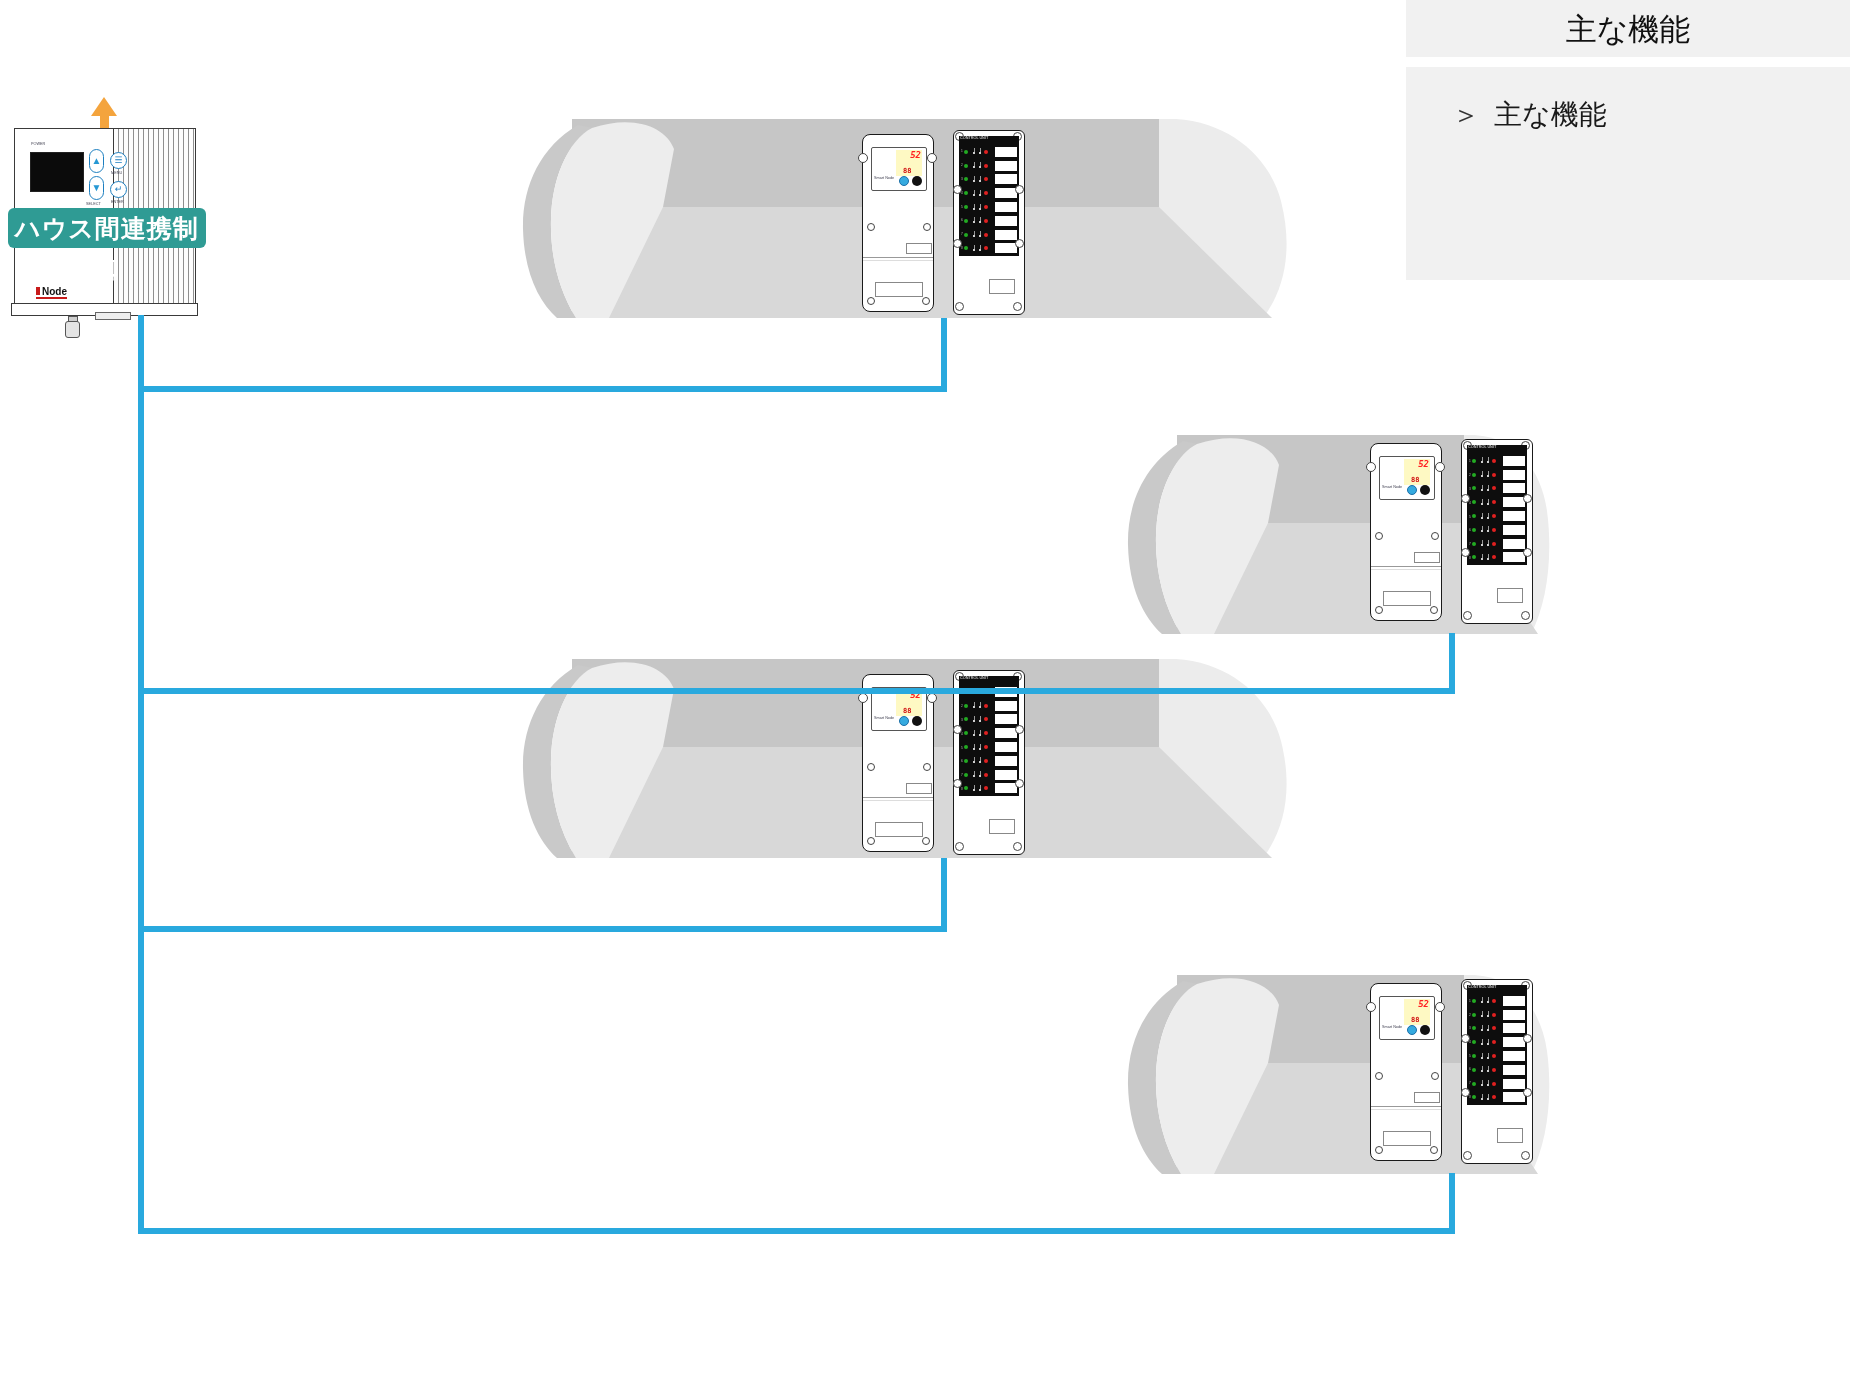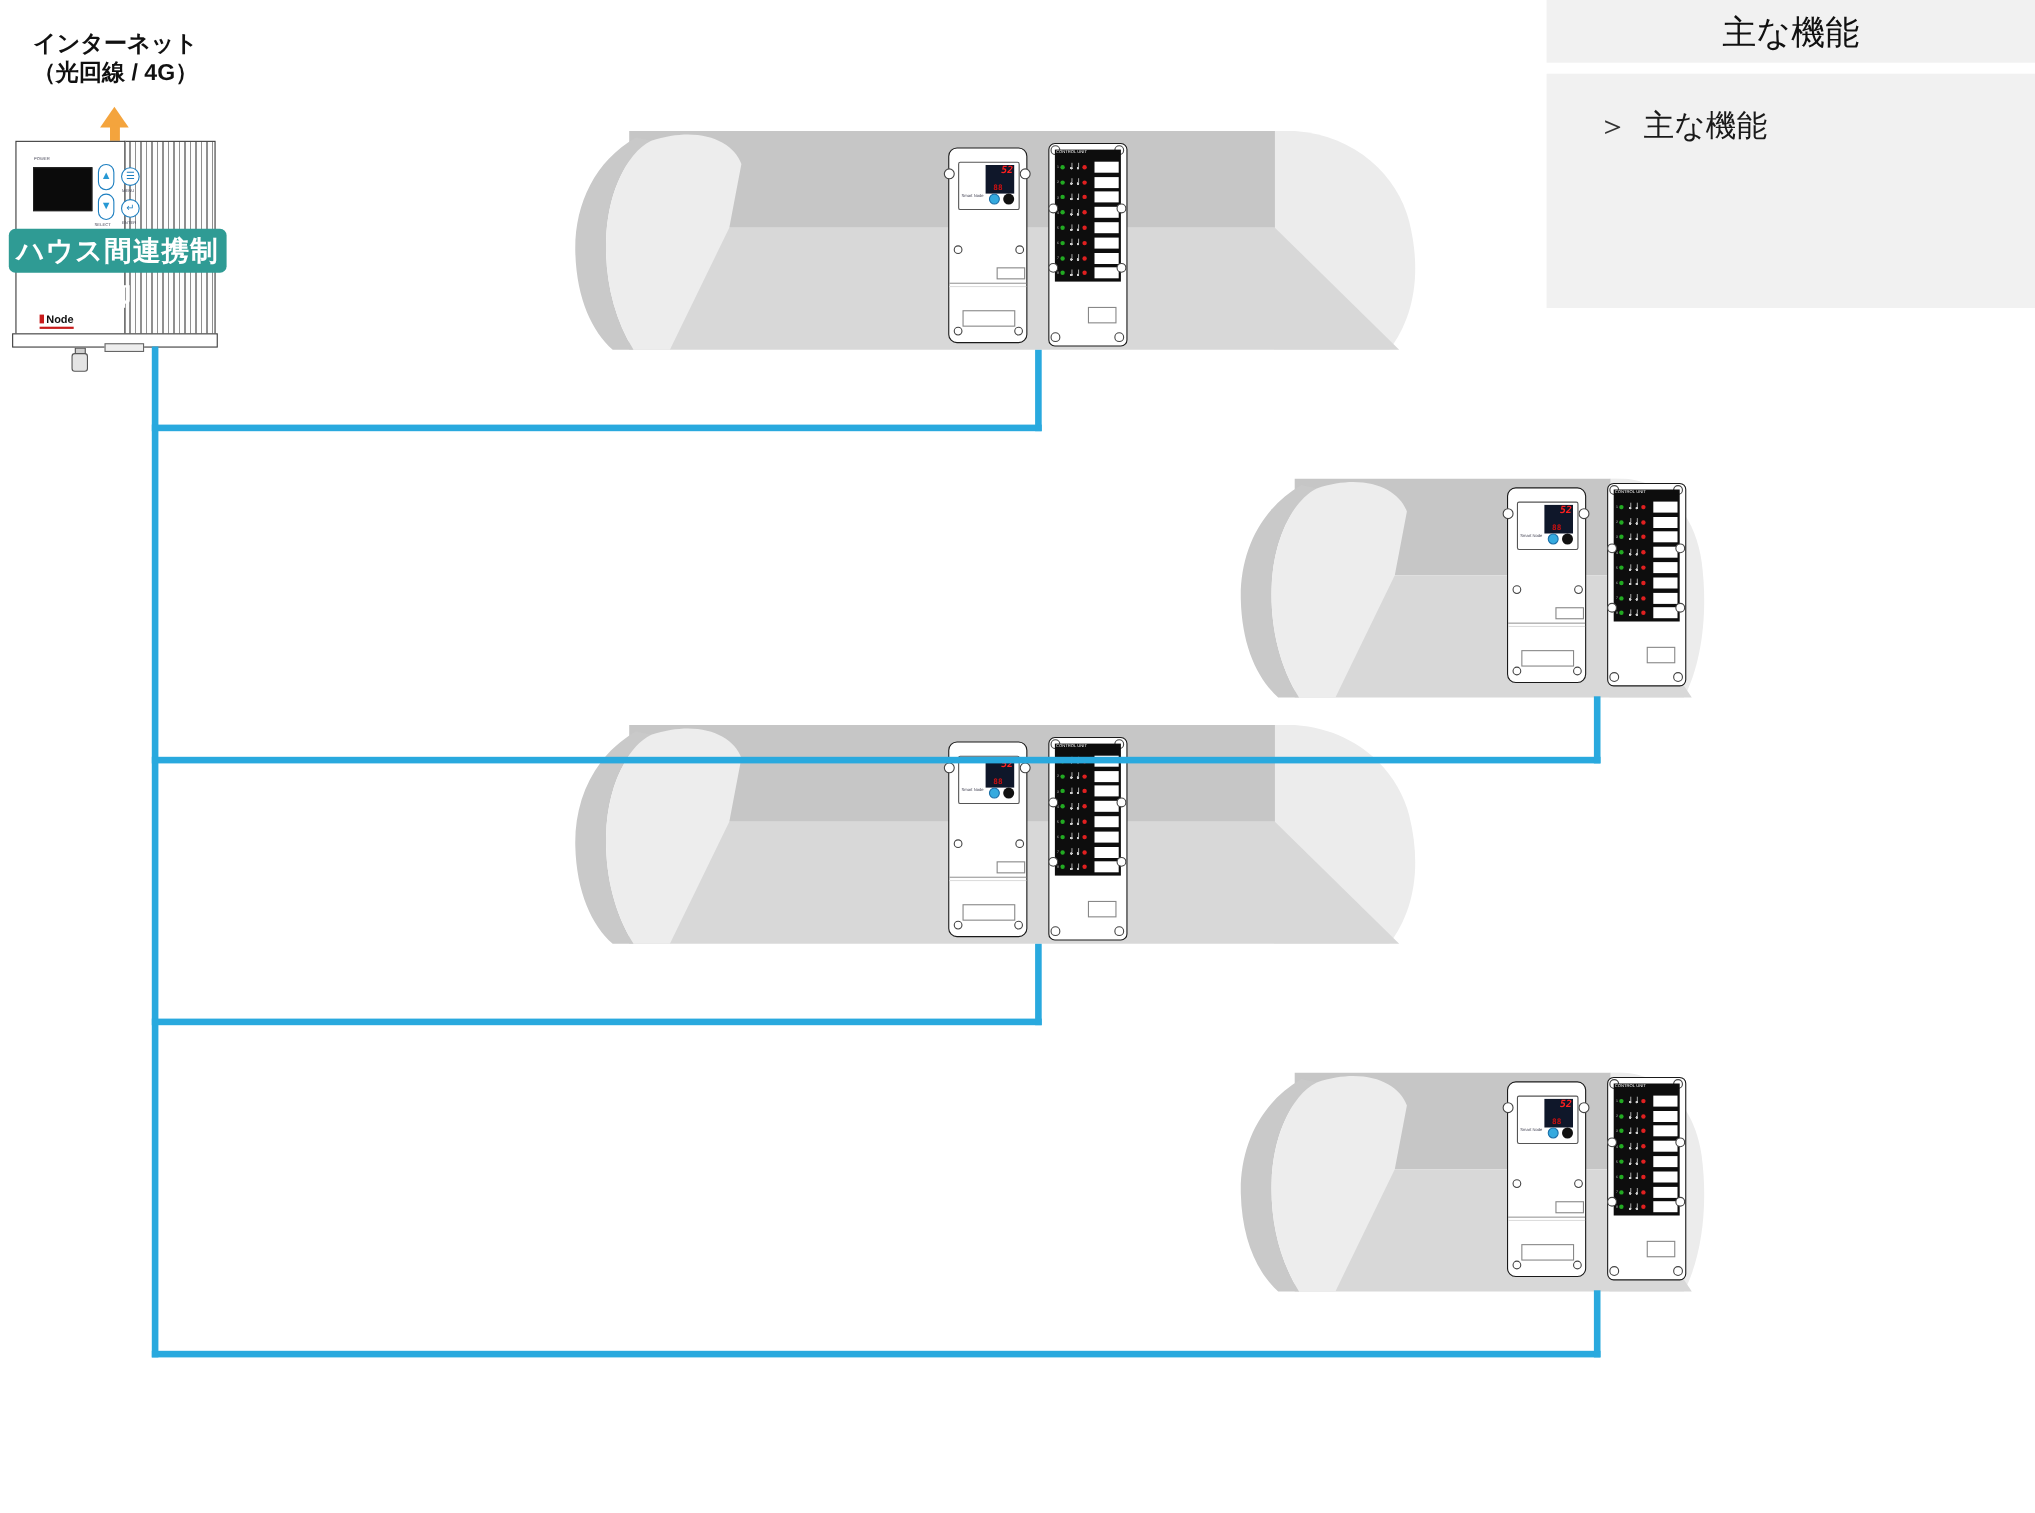--- a/index.html
+++ b/index.html
@@ -47,21 +47,21 @@
                  line-height:40px;letter-spacing:1px;}
 
   
   .greenhouse{position:absolute;}
   .greenhouse svg{position:absolute;left:0;top:0;width:100%;height:100%;}
 
   
   .ctrl{position:absolute;width:72px;height:178px;background:#fff;border:1.5px solid #1a1a1a;
         border-radius:8px;box-sizing:border-box;}
   .ctrl-frame{position:absolute;left:8px;top:12px;width:54px;height:42px;border:1px solid #555;border-radius:2px;background:#fff;}
-  .ctrl-display{position:absolute;left:24px;top:2px;width:26px;height:26px;background:#0f172a;}
+  .ctrl-display{position:absolute;left:24px;top:2px;width:26px;height:26px;background:#fef9c3;}
   .ctrl-d1{position:absolute;right:1px;top:0;color:var(--display-red);font-family:"DejaVu Sans Mono",monospace;
            font-size:9px;font-style:italic;font-weight:bold;}
   .ctrl-d2{position:absolute;left:7px;bottom:1px;color:#d01010;font-family:"DejaVu Sans Mono",monospace;
            font-size:7px;font-weight:bold;}
   .ctrl-logo{position:absolute;left:2px;top:28px;}
   .btn-dot{position:absolute;width:10px;height:10px;border-radius:50%;box-sizing:border-box;}
   .screw{position:absolute;border-radius:50%;background:#fff;border:1px solid #444;box-sizing:border-box;}
   .slot{position:absolute;background:#fff;border:1px solid #888;box-sizing:border-box;}
   .ctrl-div{position:absolute;left:0px;top:122px;width:100%;height:2px;border-top:1px solid #999;border-bottom:1px solid #ddd;}
 
@@ -88,24 +88,20 @@
   .feat-body{position:absolute;left:1406px;top:67px;width:444px;height:213px;background:var(--panel-bg);
              box-sizing:border-box;padding:31px 0 0 46px;}
   .feat-item{font-size:28px;color:#1a1a1a;line-height:34px;margin-bottom:16px;white-space:nowrap;}
   .feat-item .mk{color:#333;margin-right:14px;}
 </style>
 </head>
 <body>
 
 <div id="canvas">
 
-  <div class="inet-label">
-    <div>インターネット</div>
-    <div>（光回線 / 4G）</div>
-  </div>
   <div class="arrow-head"></div>
   <div class="arrow-shaft"></div>
 
   <div>
     <div class="srv-fins"></div>
     <div class="srv-body">
       <span class="micro abs" style="left:16px;top:13px;">POWER</span>
     </div>
     <div class="srv-display"></div>
     <div class="btn-pill" style="left:89px;top:149px;">▲</div>

